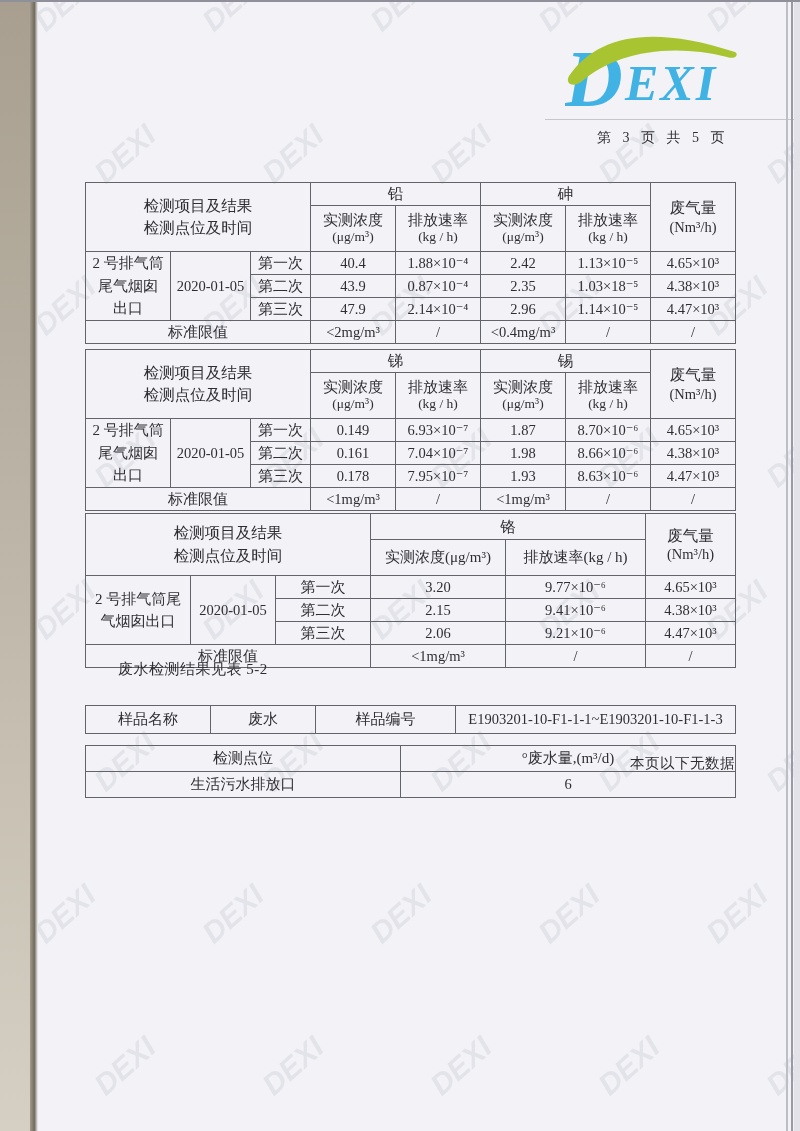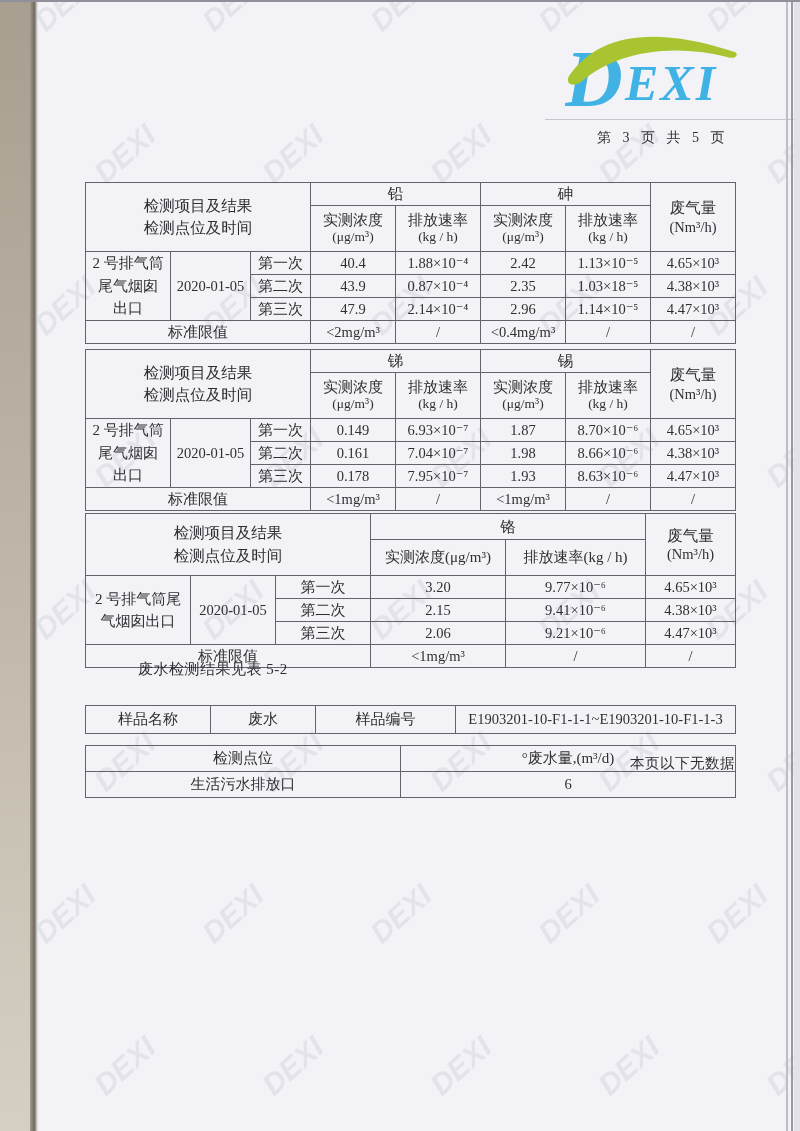--- a/index.html
+++ b/index.html
@@ -334,21 +334,21 @@
     </tr>
     <tr class="dr">
       <td colspan="3">标准限值</td>
       <td class="num">&lt;1mg/m³</td>
       <td class="num">/</td>
       <td class="num">/</td>
     </tr>
   </tbody>
     </table>
 
-  <div class="note" style="left:118px;top:660px;margin-left:20px;">废水检测结果见表 5-2</div>
+  <div class="note" style="left:118px;top:660px;">废水检测结果见表 5-2</div>
 
 
   <table class="t4" style="top:705px;">
     <colgroup>
         <col style="width:125px">
         <col style="width:105px">
         <col style="width:140px">
         <col style="width:280px">
       </colgroup>
     <tbody>

